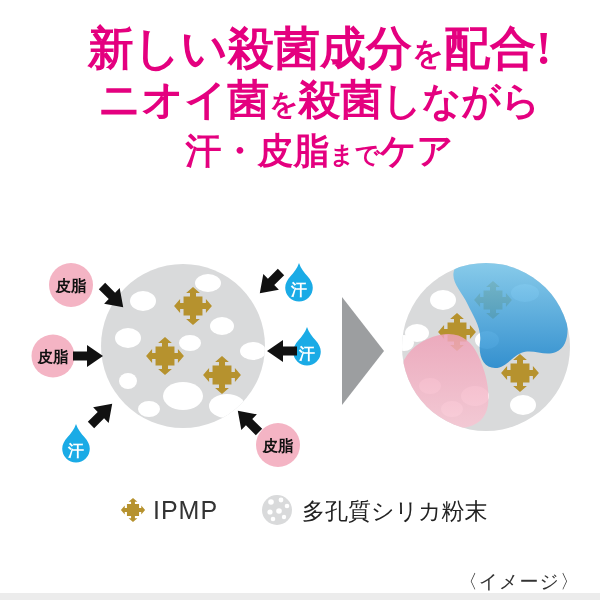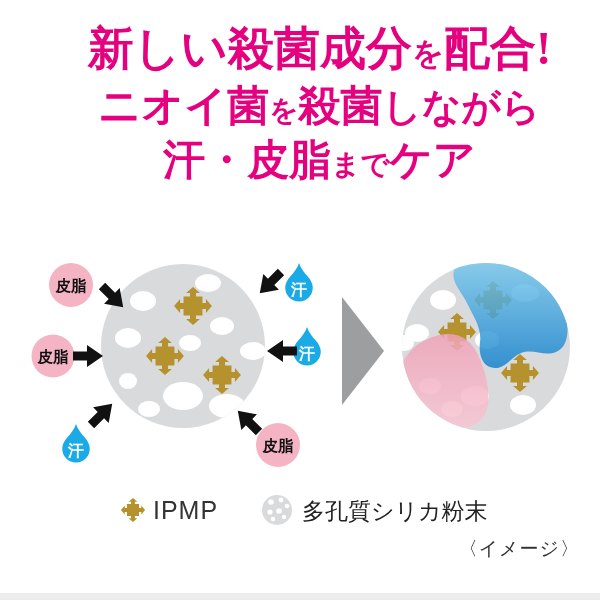--- a/index.html
+++ b/index.html
@@ -2,26 +2,26 @@
 <html><head>
 <meta charset="utf-8">
 <style>
   html,body{margin:0;padding:0;}
   body{width:600px;height:600px;position:relative;background:#ffffff;overflow:hidden;
        font-family:"Liberation Sans","DejaVu Sans",sans-serif;}
   .headline{position:absolute;top:20px;left:0;width:600px;text-align:center;
             font-family:"Liberation Serif","DejaVu Serif",serif;font-weight:bold;}
   .hl-line{line-height:1.0;white-space:nowrap;padding-left:39px;}
   .hl1{font-size:46px;margin-top:6px;}
-  .hl2{font-size:42px;margin-top:13px;}
-  .hl3{font-size:42px;margin-top:12px;}
+  .hl2{font-size:42px;margin-top:7px;}
+  .hl3{font-size:36px;margin-top:12px;}
   .kana-s{font-size:0.68em;}
   .kana-m{font-size:0.92em;}
   #diagram{position:absolute;top:240px;left:0;}
-  .caption{position:absolute;top:536px;right:20px;font-size:19px;color:#333;
+  .caption{position:absolute;top:569px;right:20px;font-size:19px;color:#333;
            letter-spacing:1px;}
   .bottom-strip{position:absolute;left:0;bottom:0;width:600px;height:7px;background:#ececec;}
   svg text{font-family:"Liberation Sans","DejaVu Sans",sans-serif;}
 </style>
 </head>
 <body>
 
 <div class="headline" id="headline" style="color: rgb(228, 0, 127);">
   <div class="hl-line hl1"><span>新しい殺菌成分</span><span class="kana-s">を</span><span>配合!</span></div>
   <div class="hl-line hl2"><span>ニオイ菌</span><span class="kana-s">を</span><span>殺菌</span><span class="kana-m">しながら</span></div>

